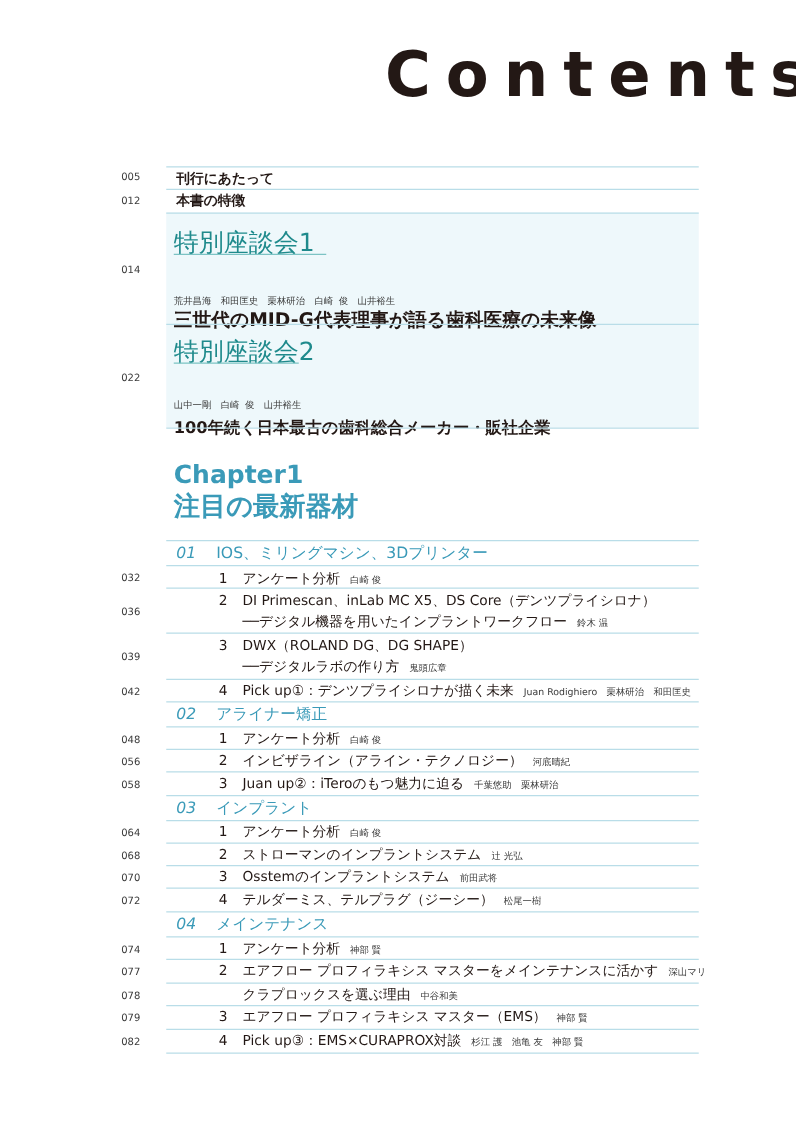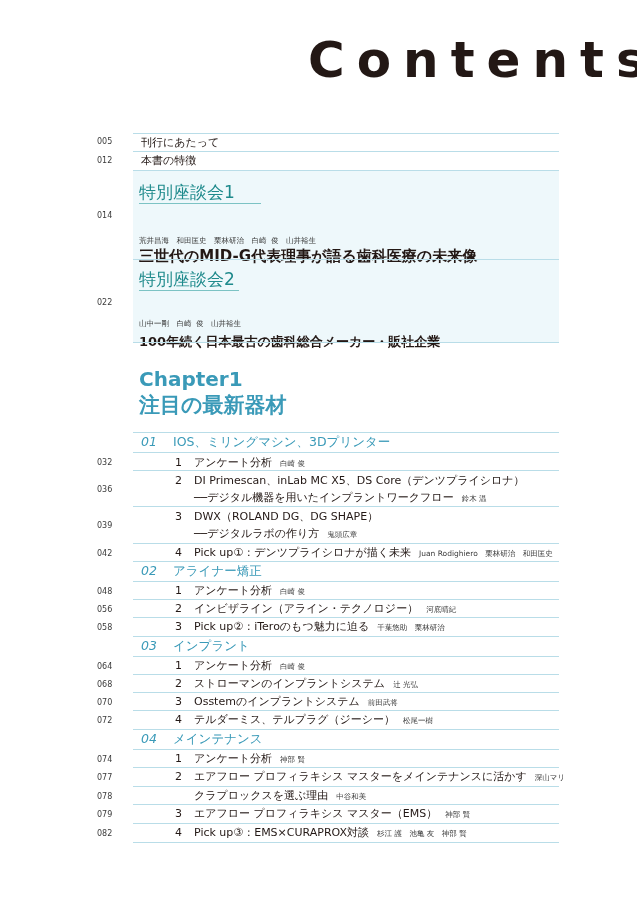--- a/index.html
+++ b/index.html
@@ -2,24 +2,24 @@
 <html><head>
 <meta charset="utf-8">
 <style>
   html, body { margin:0; padding:0; background:#ffffff; }
   body { width:637px; height:900px; position:relative; overflow:hidden;
          font-family:"DejaVu Sans", sans-serif; color:#231815; }
   .title { position:absolute; left:308px; top:30px; font-family:"DejaVu Sans", sans-serif;
            font-weight:bold; font-size:50px; letter-spacing:12px; color:#231815; line-height:60px; }
   .pg { position:absolute; left:97px; font-size:8px; color:#3a3a3a; font-family:"DejaVu Sans", sans-serif; }
   .hline { position:absolute; left:133px; width:426px; height:1px; background:#b9dde8; }
-  .row-text { position:absolute; font-size:11px; color:#231815; white-space:nowrap; }
+  .row-text { position:absolute; font-size:11px; color:#231815; white-space:nowrap;font-weight:bold; }
   .auth { font-size:7.5px; color:#3a3a3a; margin-left:8px; }
   .box { position:absolute; left:133px; top:170px; width:426px; height:172px; background:#eef8fb; }
-  .zadan { position:absolute; left:139px; font-size:17px; color:#1f8a8c; white-space:nowrap; }
+  .zadan { position:absolute; left:139px; font-size:20px; color:#1f8a8c; white-space:nowrap; }
   .zadan-ul { position:absolute; left:139px; height:1px; background:#7cc3c4; }
   .zadan-h { position:absolute; left:139px; font-size:15px; font-weight:bold; color:#231815; white-space:nowrap;margin-top:36px; }
   .zadan-h2 { font-size:13px; }
   .zadan-auth { position:absolute; left:139px; font-size:7.5px; color:#3a3a3a; white-space:nowrap;font-family:Liberation Mono, monospace; }
   .chap-en { position:absolute; left:139px; top:367px; font-size:20px; font-weight:bold; color:#3a9ab8; }
   .chap-jp { position:absolute; left:139px; top:391px; font-size:21px; font-weight:bold; color:#3a9ab8; }
   .sec { position:absolute; left:141px; font-size:12.5px; color:#3a9ab8; white-space:nowrap; }
   .sec .num { display:inline-block; width:32px;font-style:italic; }
   .item { position:absolute; left:175px; font-size:11px; color:#231815; white-space:nowrap; }
   .item .n { display:inline-block; width:19px; }
@@ -85,21 +85,21 @@
 
 <div class="pg" style="top:587px">048</div>
 <div class="item" style="top:583px"><span class="n">1</span><span>アンケート分析</span><span class="auth">白崎 俊</span></div>
 <div class="hline" style="top:599px"></div>
 
 <div class="pg" style="top:605px">056</div>
 <div class="item" style="top:601px"><span class="n">2</span><span>インビザライン（アライン・テクノロジー）</span><span class="auth">河底晴紀</span></div>
 <div class="hline" style="top:617px"></div>
 
 <div class="pg" style="top:623px">058</div>
-<div class="item" style="top:619px"><span class="n">3</span><span>Pick up②：iTeroのもつ魅力に迫る</span><span class="auth">千葉悠助　栗林研治</span></div>
+<div class="item" style="top:619px"><span class="n">3</span><span>Juan up②：iTeroのもつ魅力に迫る</span><span class="auth">千葉悠助　栗林研治</span></div>
 <div class="hline" style="top:636px"></div>
 
 <div class="sec" style="top:638px"><span class="num">03</span><span>インプラント</span></div>
 <div class="hline" style="top:656px"></div>
 
 <div class="pg" style="top:662px">064</div>
 <div class="item" style="top:658px"><span class="n">1</span><span>アンケート分析</span><span class="auth">白崎 俊</span></div>
 <div class="hline" style="top:674px"></div>
 
 <div class="pg" style="top:680px">068</div>

